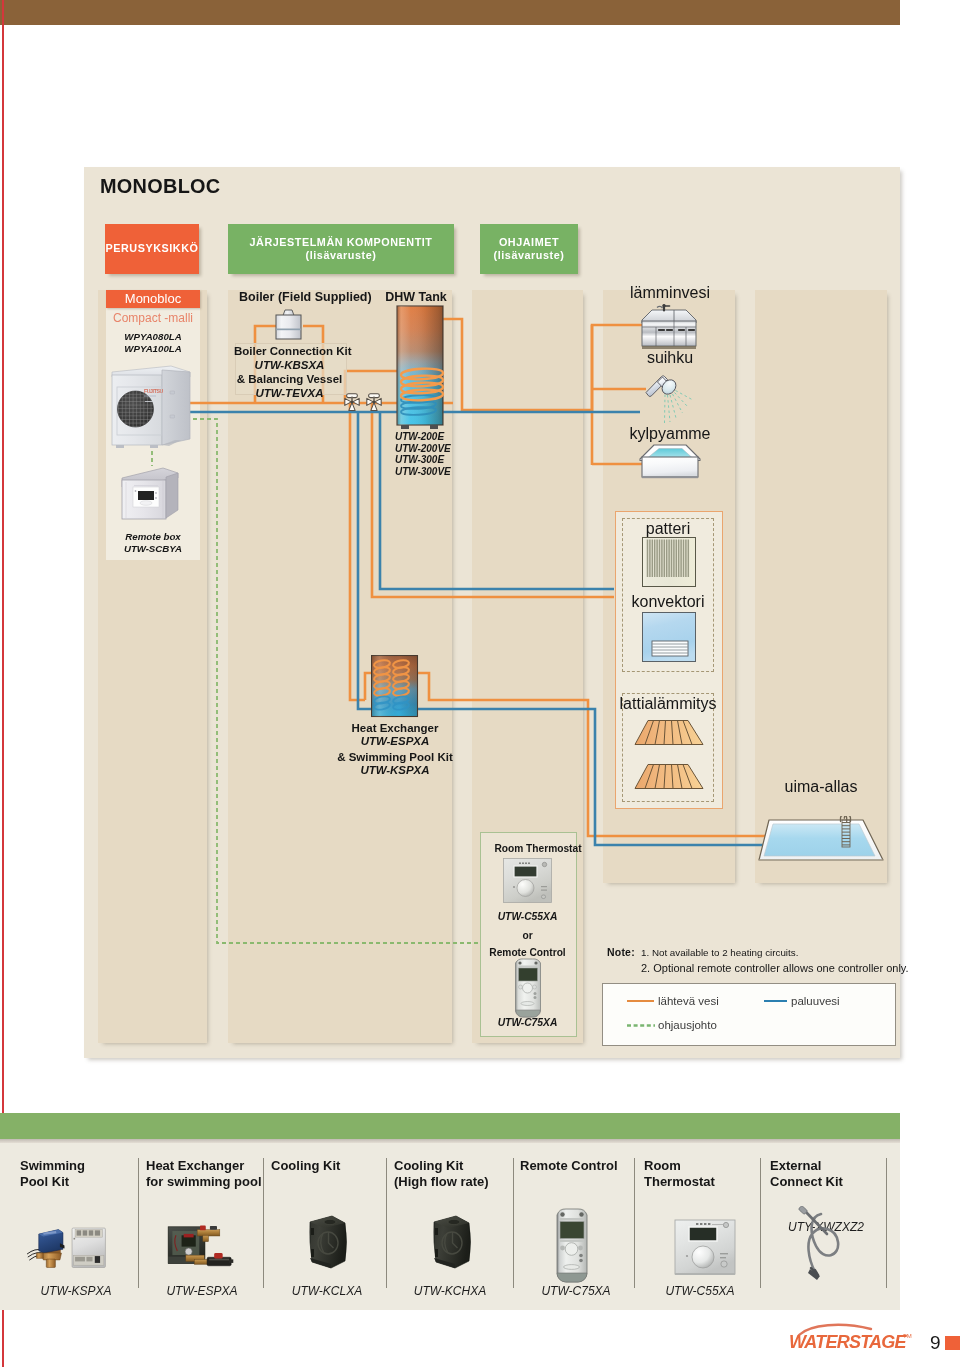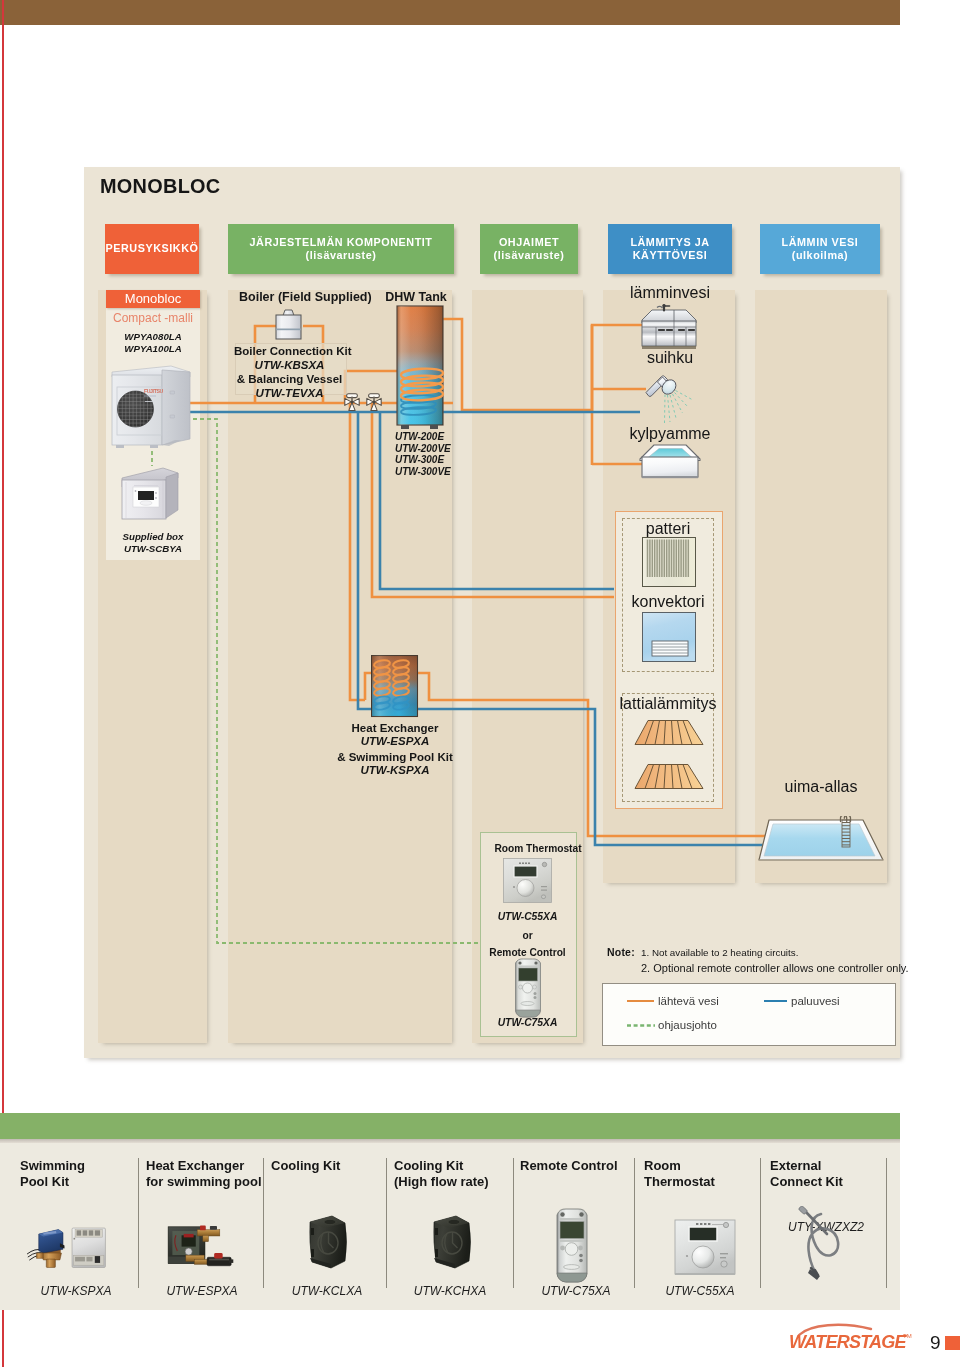--- a/index.html
+++ b/index.html
@@ -49,28 +49,20 @@
       <span>PERUSYKSIKKÖ</span>
     </div>
 <div class="hdrbox" style="left:228px;top:224px;width:226px;background:#78b264">
       <span>JÄRJESTELMÄN KOMPONENTIT</span>
       <span>(lisävaruste)</span>
     </div>
 <div class="hdrbox" style="left:480px;top:224px;width:98px;background:#78b264">
       <span>OHJAIMET</span>
       <span>(lisävaruste)</span>
     </div>
-<div class="hdrbox" style="left:608px;top:224px;width:124px;background:#3e8fc6">
-      <span>LÄMMITYS JA</span>
-      <span>KÄYTTÖVESI</span>
-    </div>
-<div class="hdrbox" style="left:760px;top:224px;width:120px;background:#56a8d8">
-      <span>LÄMMIN VESI</span>
-      <span>(ulkoilma)</span>
-    </div>
 <div class="innerpanel" style="left:106px;top:290px;width:94px;height:270px"></div>
 <div class="abs" style="left:615px;top:511px;width:106px;height:296px;background:#f0ebde;border:1px solid #eaa56e"></div>
 <div class="abs" style="left:622px;top:518px;width:90px;height:152px;border:1px dashed #a59775"></div>
 <div class="abs" style="left:622px;top:693px;width:90px;height:107px;border:1px dashed #a59775"></div>
 <div class="abs" style="left:480px;top:832px;width:95px;height:203px;background:#ece4d4;border:1px solid #a9c193"></div>
 <svg id="pipes" style="left:0;top:0" width="960" height="1367" viewBox="0 0 960 1367">
 <g fill="none" stroke-linecap="butt">
 <path d="M186 403 H453" stroke="#ef9040" stroke-width="2.6"></path>
 <path d="M255 403 V326 H276" stroke="#ef9040" stroke-width="2.6"></path>
 <path d="M303 326 H323 V403" stroke="#ef9040" stroke-width="2.6"></path>
@@ -515,21 +507,21 @@
 <circle cx="22" cy="35.5" r="1.5" fill="#9fa29f"></circle>
       <circle cx="22" cy="39.5" r="1.5" fill="#9fa29f"></circle>
 <ellipse cx="14.5" cy="45.5" rx="6.5" ry="2" fill="#e6e9e6" stroke="#a6a9a6" stroke-width="0.6"></ellipse>
 <path d="M3 52 h24 v1 a7 7 0 0 1 -7 6 h-10 a7 7 0 0 1 -7 -6 z" fill="#9aa39c" stroke="#7f827f" stroke-width="0.6"></path>
 </svg>
 <div class="abs" style="left:106px;top:290px;width:94px;height:18px;background:#ef6138;box-shadow:1px 1px 2px rgba(100,80,60,.3)"></div>
 <div class="txt ctr" style="left:106px;top:291px;width:94px;font-size:13px;color:#fff">Monobloc</div>
 <div class="txt ctr" style="left:106px;top:311px;width:94px;font-size:12px;color:#e8846a">Compact -malli</div>
 <div class="txt ctr" style="left:106px;top:331px;width:94px;font-size:9.7px;font-style:italic;font-weight:bold">WPYA080LA</div>
 <div class="txt ctr" style="left:106px;top:343px;width:94px;font-size:9.7px;font-style:italic;font-weight:bold">WPYA100LA</div>
-<div class="txt ctr" style="left:106px;top:531px;width:94px;font-size:9.7px;font-style:italic;font-weight:bold">Supplied box</div>
+<div class="txt ctr" style="left:106px;top:531px;width:94px;font-size:9.7px;font-style:italic;font-weight:bold">Remote box</div>
 <div class="txt ctr" style="left:106px;top:543px;width:94px;font-size:9.7px;font-style:italic;font-weight:bold">UTW-SCBYA</div>
 <div class="txt" style="left:239px;top:289px;font-size:12.5px;font-weight:bold"><span>Boiler</span><span style="font-weight:bold"> (Field Supplied)</span></div>
 <div class="txt ctr" style="left:234px;top:344px;width:111px;font-size:11.5px;font-weight:bold">Boiler Connection Kit</div>
 <div class="txt ctr" style="left:234px;top:358px;width:111px;font-size:11.5px;font-style:italic;font-weight:bold">UTW-KBSXA</div>
 <div class="txt ctr" style="left:234px;top:372px;width:111px;font-size:11.5px;font-weight:bold">&amp; Balancing Vessel</div>
 <div class="txt ctr" style="left:234px;top:386px;width:111px;font-size:11.5px;font-style:italic;font-weight:bold">UTW-TEVXA</div>
 <div class="txt ctr" style="left:381px;top:289px;width:70px;font-size:12.5px;font-weight:bold">DHW Tank</div>
 <div class="txt" style="left:395px;top:431.0px;font-size:10px;font-style:italic;font-weight:bold">UTW-200E</div>
 <div class="txt" style="left:395px;top:442.5px;font-size:10px;font-style:italic;font-weight:bold">UTW-200VE</div>
 <div class="txt" style="left:395px;top:454.0px;font-size:10px;font-style:italic;font-weight:bold">UTW-300E</div>

